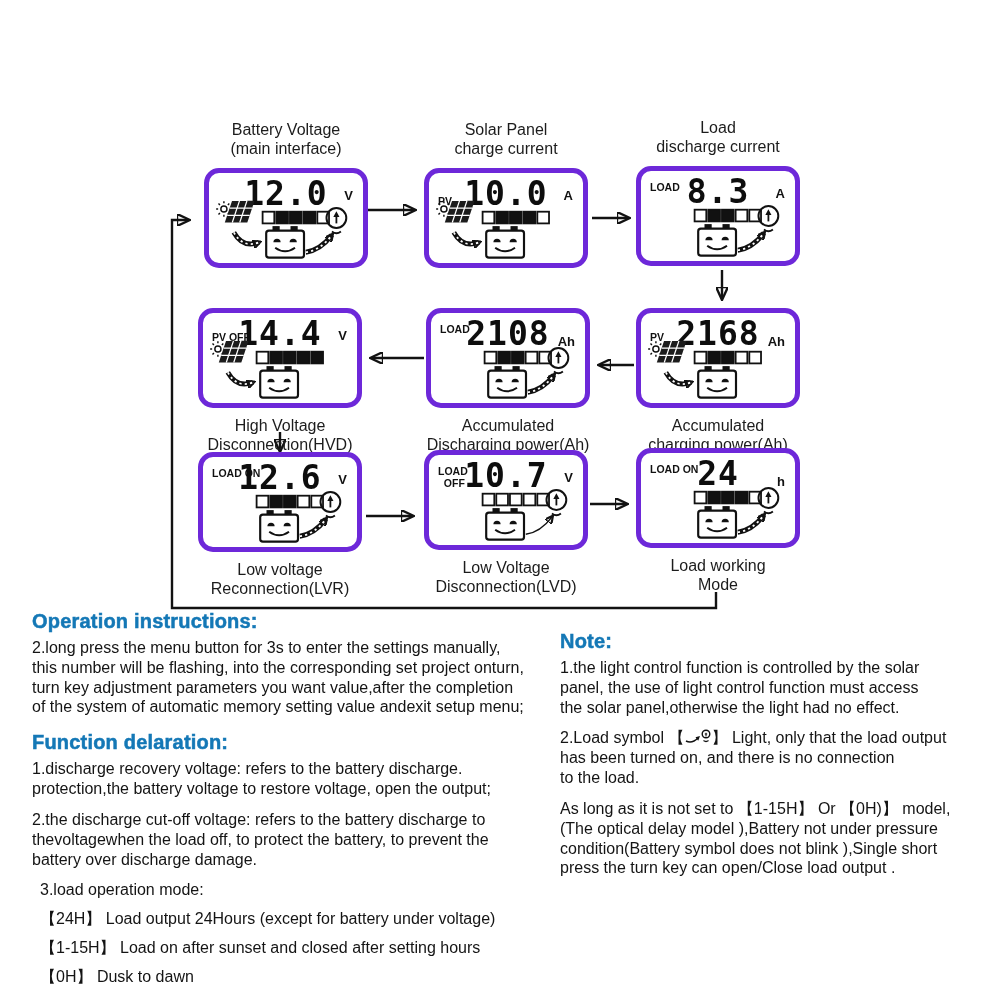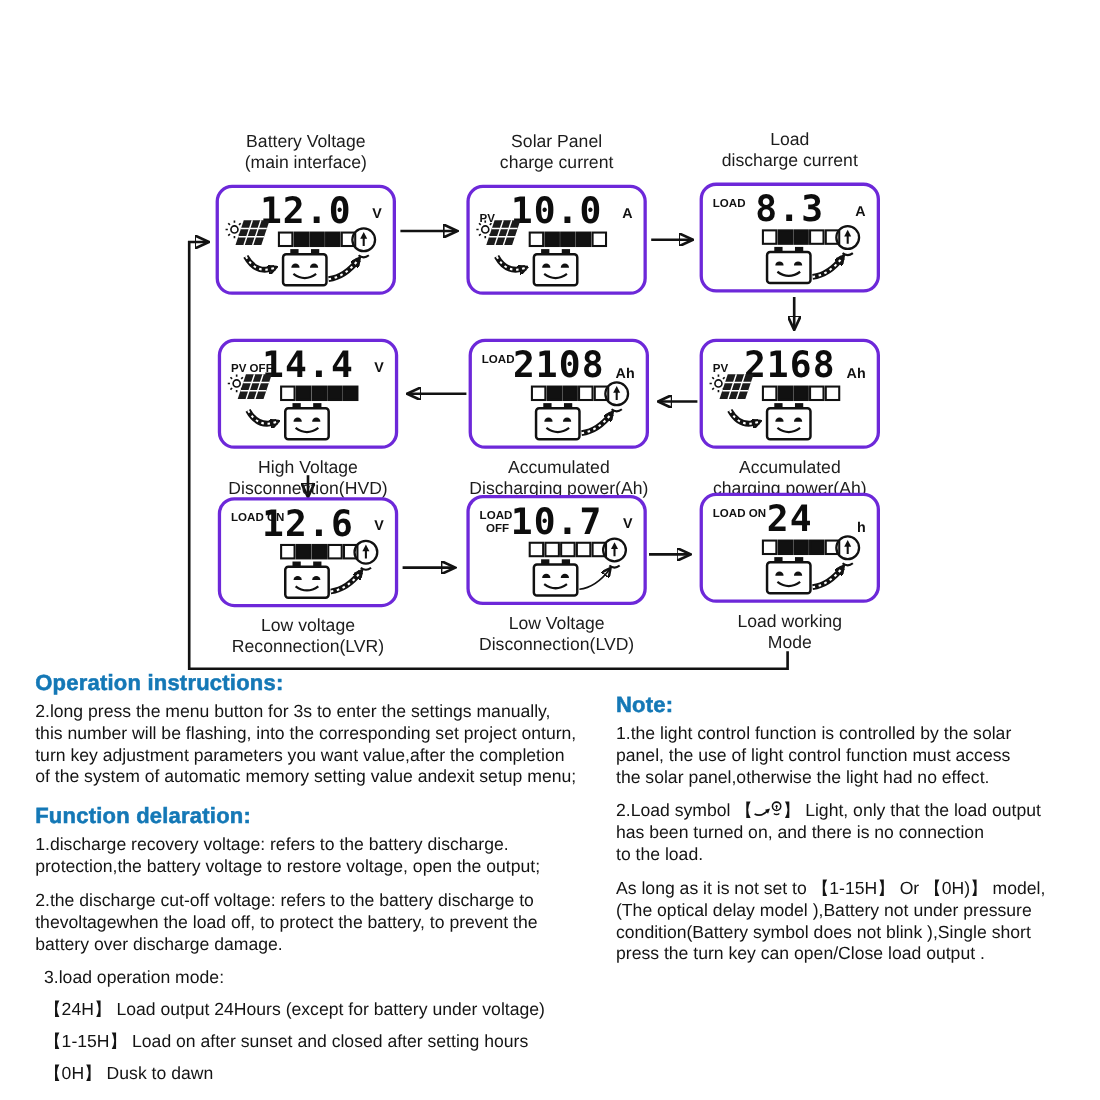--- a/index.html
+++ b/index.html
@@ -7,21 +7,21 @@
         font-family:"Liberation Sans","DejaVu Sans",sans-serif;color:#141414;}
 
   
   #title{position:absolute;top:14px;left:0;width:100%;text-align:center;
          font-size:70px;font-weight:bold;letter-spacing:-2px;color:#1581c6;
          -webkit-text-stroke:2px #1581c6;}
 
   
   #diagram{position:absolute;left:0;top:0;width:1000px;height:620px;}
   .panel{position:absolute;width:164px;height:100px;}
-  .lcd{position:absolute;inset:0;border:3px solid #6d28d9;border-radius:15px;background:#fff;}
+  .lcd{position:absolute;inset:0;border:5px solid #6d28d9;border-radius:15px;background:#fff;}
   .plabel{position:absolute;left:-32px;right:-32px;text-align:center;white-space:pre-line;
           font-size:16px;line-height:1.18;color:#1c1c1c;}
   .plabel.above{bottom:calc(100% + 9px);}
   .plabel.below{top:calc(100% + 9px);}
   .status{position:absolute;left:9px;top:10px;font-size:10.5px;font-weight:bold;
           line-height:1.15;white-space:pre-line;color:#111;}
   .value{position:absolute;top:1px;left:30px;right:30px;text-align:center;
          font-family:"DejaVu Sans Mono",monospace;font-weight:bold;font-size:33px;
          letter-spacing:1px;color:#0d0d0d;}
   .unit{position:absolute;right:10px;top:15px;font-size:13px;font-weight:bold;color:#111;}
@@ -71,21 +71,21 @@
     <path d="M722,270 L722,298" marker-end="url(#mHead)"></path>
     <path d="M634,365 L600,365" marker-end="url(#mHead)"></path>
     <path d="M424,358 L372,358" marker-end="url(#mHead)"></path>
     <path d="M280,432 L280,450" marker-end="url(#mHead)"></path>
     <path d="M366,516 L412,516" marker-end="url(#mHead)"></path>
     <path d="M590,504 L626,504" marker-end="url(#mHead)"></path>
     <path d="M716,592 L716,608 L172,608 L172,220 L188,220" marker-end="url(#mHead)"></path>
   </svg>
 
   <div id="diagram">
-      <div class="panel" style="left: 196px; top: 168px;">
+      <div class="panel" style="left: 204px; top: 168px;">
       <div class="plabel above">Battery Voltage
 (main interface)</div>
       <div class="lcd">
         <div class="status" style="top: 10px;"></div>
         <div class="value">12.0</div>
         <div class="unit">V</div>
         <svg class="art" viewBox="0 0 164 100">
           <g class="g-solar">
             <circle class="ln" cx="13" cy="40" r="3.4"></circle>
             <path class="ln" d="M13,33.6 L13,31.4 M13,46.4 L13,48.6 M6.6,40 L4.4,40 M19.4,40 L21.6,40

